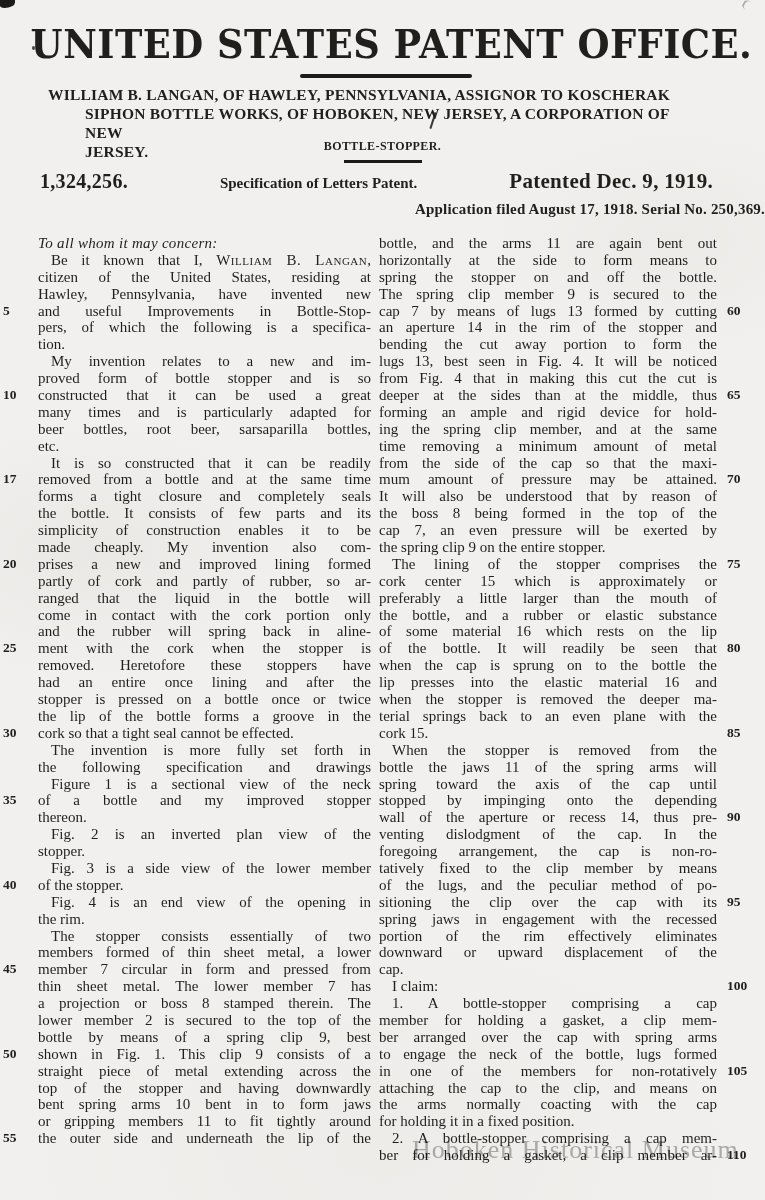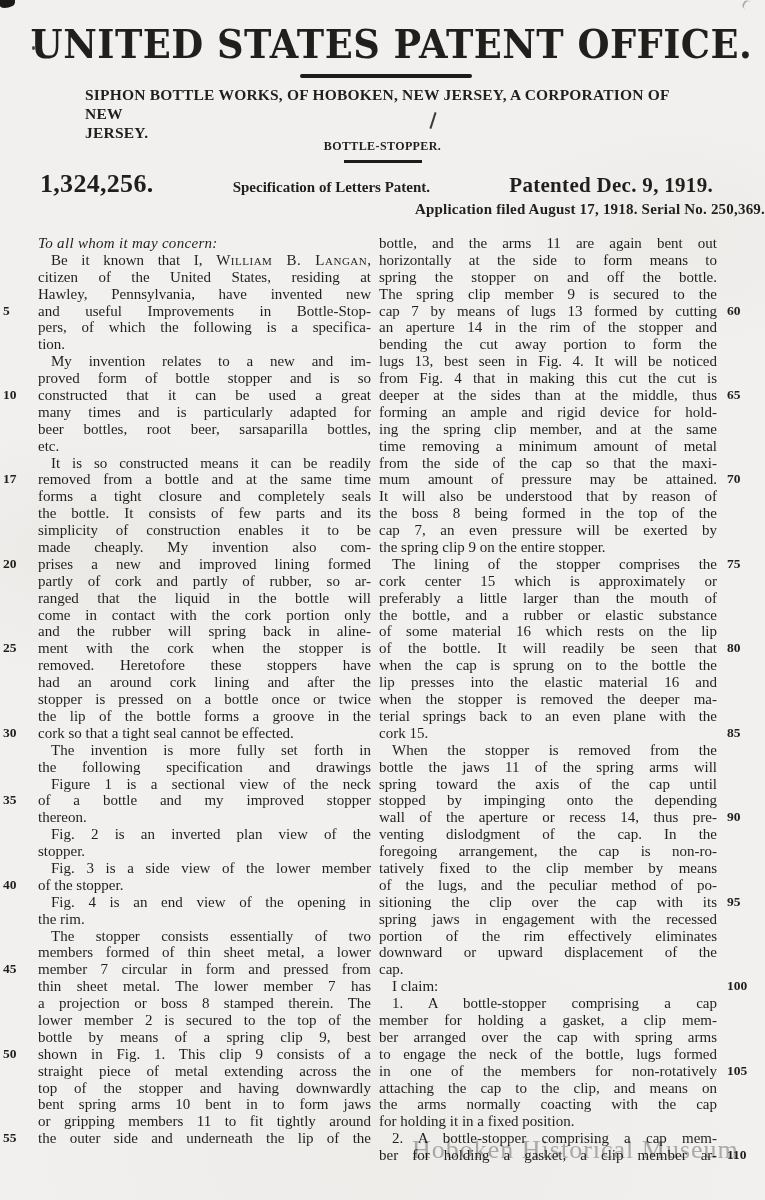--- a/index.html
+++ b/index.html
@@ -36,21 +36,21 @@
   }
   .assignor .cont{padding-left:37px;}
   .inv-title{
     position:absolute;top:139px;left:0;width:100%;
     text-align:center;font-weight:bold;font-size:12px;letter-spacing:.4px;
   }
   .patent-row{
     position:absolute;top:169px;left:40px;right:52px;
     display:flex;justify-content:space-between;align-items:baseline;
   }
-  .pnum{font-weight:bold;font-size:26px;letter-spacing:.3px;}
+  .pnum{font-weight:bold;font-size:20px;letter-spacing:.3px;}
   .speclabel{font-weight:bold;font-size:15px;}
   .pdate{font-weight:bold;font-size:21px;letter-spacing:.3px;}
   .app-line{
     position:absolute;top:201px;left:0;width:100%;
     text-align:right;font-weight:bold;font-size:15px;letter-spacing:.2px;
   }
   
   .body-text{position:absolute;top:235px;left:0;width:765px;font-size:15px;}
   .col{position:absolute;top:0;}
   .col-left{left:38px;width:333px;}
@@ -84,20 +84,21 @@
   <div class="mark tl"></div>
   <div class="mark dot"></div>
   <div class="mark tr"></div>
   <div class="mark stray"></div>
 
   <header>
     <h1 class="office-title">UNITED STATES PATENT OFFICE.</h1>
     <div class="rule rule1"></div>
 
     <div class="assignor">
+      <div>WILLIAM B. LANGAN, OF HAWLEY, PENNSYLVANIA, ASSIGNOR TO KOSCHERAK</div>
       <div class="cont">SIPHON BOTTLE WORKS, OF HOBOKEN, NEW JERSEY, A CORPORATION OF NEW</div>
       <div class="cont">JERSEY.</div>
     </div>
 
     <div class="inv-title">BOTTLE-STOPPER.</div>
     <div class="rule rule2"></div>
 
     <div class="patent-row">
       <span class="pnum">1,324,256.</span>
       <span class="speclabel">Specification of Letters Patent.</span>
@@ -115,34 +116,34 @@
         <div class="tline">Hawley, Pennsylvania, have invented new</div>
         <div class="tline">and useful Improvements in Bottle-Stop-<span class="lnum">5</span></div>
         <div class="tline">pers, of which the following is a specifica-</div>
         <div class="tline e">tion.</div>
         <div class="tline p">My invention relates to a new and im-</div>
         <div class="tline">proved form of bottle stopper and is so</div>
         <div class="tline">constructed that it can be used a great<span class="lnum">10</span></div>
         <div class="tline">many times and is particularly adapted for</div>
         <div class="tline">beer bottles, root beer, sarsaparilla bottles,</div>
         <div class="tline e">etc.</div>
-        <div class="tline p">It is so constructed means it can be readily</div>
+        <div class="tline p">It is so constructed that it can be readily</div>
         <div class="tline">removed from a bottle and at the same time<span class="lnum">17</span></div>
         <div class="tline">forms a tight closure and completely seals</div>
         <div class="tline">the bottle. It consists of few parts and its</div>
         <div class="tline">simplicity of construction enables it to be</div>
         <div class="tline">made cheaply. My invention also com-</div>
         <div class="tline">prises a new and improved lining formed<span class="lnum">20</span></div>
         <div class="tline">partly of cork and partly of rubber, so ar-</div>
         <div class="tline">ranged that the liquid in the bottle will</div>
         <div class="tline">come in contact with the cork portion only</div>
         <div class="tline">and the rubber will spring back in aline-</div>
         <div class="tline">ment with the cork when the stopper is<span class="lnum">25</span></div>
         <div class="tline">removed. Heretofore these stoppers have</div>
-        <div class="tline">had an around cork lining and after the</div>
+        <div class="tline">had an entire once lining and after the</div>
         <div class="tline">stopper is pressed on a bottle once or twice</div>
         <div class="tline">the lip of the bottle forms a groove in the</div>
         <div class="tline e">cork so that a tight seal cannot be effected.<span class="lnum">30</span></div>
         <div class="tline p">The invention is more fully set forth in</div>
         <div class="tline">the following specification and drawings</div>
         <div class="tline p">Figure 1 is a sectional view of the neck</div>
         <div class="tline">of a bottle and my improved stopper<span class="lnum">35</span></div>
         <div class="tline e">thereon.</div>
         <div class="tline p">Fig. 2 is an inverted plan view of the</div>
         <div class="tline e">stopper.</div>

